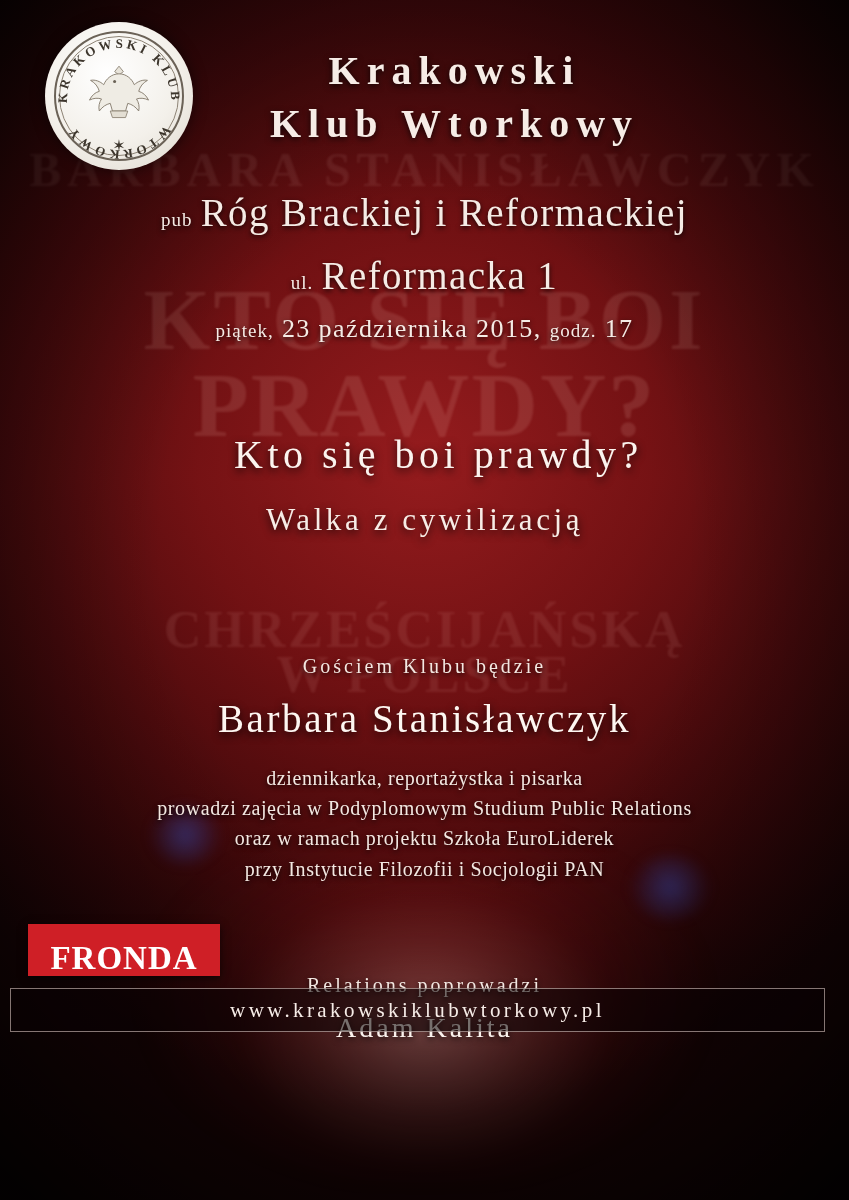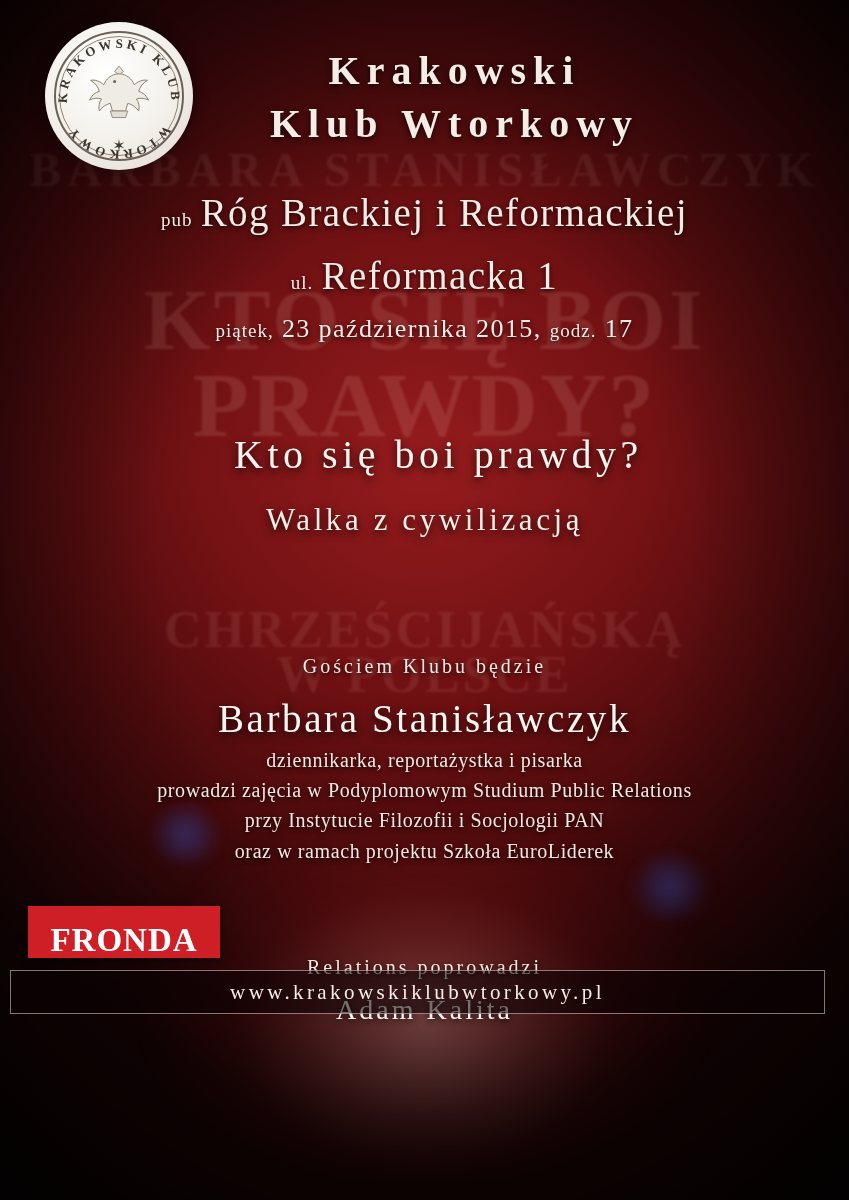--- a/index.html
+++ b/index.html
@@ -174,21 +174,21 @@
   .guest-name {
     text-align: center;
     margin-top: 18px;
     font-size: 39px;
     letter-spacing: 2.6px;
     color: #fdf6f1;
     text-shadow: 0 3px 8px rgba(0,0,0,0.85);
   }
   .guest-bio {
     text-align: center;
-    margin-top: 4px;
+    margin-top: 22px;
     font-size: 20px;
     letter-spacing: 0.6px;
     line-height: 1.52;
     color: #f3e8e2;
     text-shadow: 0 2px 5px rgba(0,0,0,0.85);
   }
 
   
   .host-intro {
     text-align: center;
@@ -315,22 +315,22 @@
     <div class="main-title">Kto się boi prawdy?</div>
     <div class="subtitle">
       <div>Walka z cywilizacją</div>
     </div>
 
     <div class="guest-intro">Gościem Klubu będzie</div>
     <div class="guest-name">Barbara Stanisławczyk</div>
     <div class="guest-bio">
       <div>dziennikarka, reportażystka i pisarka</div>
       <div>prowadzi zajęcia w Podyplomowym Studium Public Relations</div>
+      <div>oraz w ramach projektu Szkoła EuroLiderek</div>
       <div>przy Instytucie Filozofii i Socjologii PAN</div>
-      <div>oraz w ramach projektu Szkoła EuroLiderek</div>
     </div>
 
     <div class="host-intro">Relations poprowadzi</div>
     <div class="host-name">Adam Kalita</div>
 
     <div class="fronda">
       <span>FRONDA</span>
     </div>
 
     <div class="footer">

